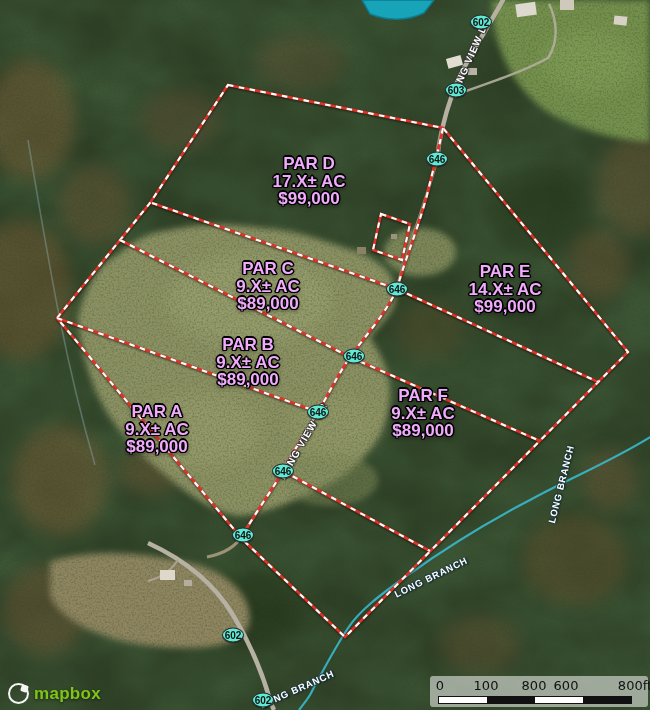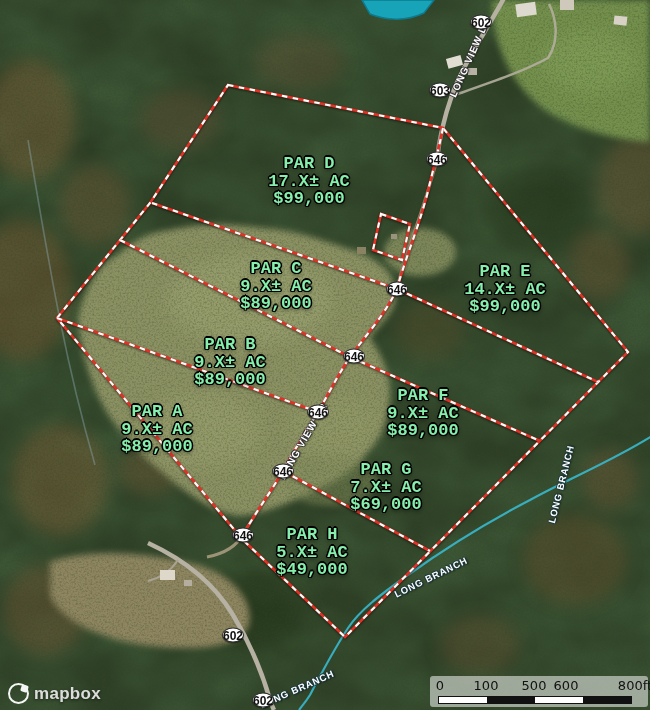--- a/index.html
+++ b/index.html
@@ -7,50 +7,50 @@
        font-family:"Liberation Sans",sans-serif;background:#2e3f26;}
   .map svg{position:absolute;inset:0;display:block;}
 
   
   .ln-red{fill:none;stroke:#e23127;stroke-width:2.6px;}
   .ln-dash{fill:none;stroke:#ffffff;stroke-width:2.1px;stroke-dasharray:5.5 5.5;}
   .lines{filter:drop-shadow(0 1px 1px rgba(0,0,0,.55));}
 
   
   .parcel{position:absolute;transform:translate(-50%,-50%);text-align:center;
-    color:#86efac;font-weight:bold;font-size:17px;line-height:17.5px;white-space:nowrap;
+    color:#f0abfc;font-weight:bold;font-size:17px;line-height:17.5px;white-space:nowrap;
     text-shadow:-1.5px 0 #000,1.5px 0 #000,0 -1.5px #000,0 1.5px #000,
-      -1px -1px #000,1px 1px #000,-1px 1px #000,1px -1px #000,0 2px 4px rgba(0,0,0,.65);font-family:Liberation Mono, monospace;}
+      -1px -1px #000,1px 1px #000,-1px 1px #000,1px -1px #000,0 2px 4px rgba(0,0,0,.65);}
 
   
   .roadlbl{position:absolute;color:#fff;font-size:10px;font-weight:bold;letter-spacing:1px;
     white-space:nowrap;
     text-shadow:-1px 0 #333,1px 0 #333,0 -1px #333,0 1px #333,1px 1px 2px rgba(0,0,0,.8);}
   .streamlbl{position:absolute;color:#fff;font-size:9.5px;font-weight:bold;letter-spacing:.8px;
     white-space:nowrap;
     text-shadow:-1px 0 #1c3a42,1px 0 #1c3a42,0 -1px #1c3a42,0 1px #1c3a42,1px 1px 2px rgba(0,0,0,.8);}
 
   
   .shield{position:absolute;width:20px;height:13px;transform:translate(-50%,-50%);
-    background:#ffffff;border:1.2px solid #2b2b2b;border-radius:50%;
-    color:#111;font-size:12px;font-weight:bold;display:flex;align-items:center;
+    background:#5eead4;border:1.2px solid #2b2b2b;border-radius:50%;
+    color:#111;font-size:10px;font-weight:bold;display:flex;align-items:center;
     justify-content:center;box-shadow:0 1px 1px rgba(0,0,0,.4);}
 
   
   .scalebar{position:absolute;left:430px;top:676px;width:218px;height:31px;
     background:rgba(255,255,255,.52);border-radius:3px;}
   .sb-l{position:absolute;top:2px;transform:translateX(-50%);
     font:13px "DejaVu Sans",sans-serif;color:#111;}
   .sb-bar{position:absolute;left:8px;top:20px;width:192px;height:6px;
     border:1.5px solid #111;display:flex;}
   .sb-bar i{flex:1;} .sb-bar i.w{background:#fff;} .sb-bar i.k{background:#111;}
 
   
   .logo{position:absolute;left:8px;top:683px;display:flex;align-items:center;gap:5px;
-    color:#e5e5e5;text-decoration:none;opacity:.95;}
+    color:#84cc16;text-decoration:none;opacity:.95;}
   .logo-icon{width:21px;height:21px;border:2.6px solid #fff;border-radius:50%;
     box-sizing:border-box;position:relative;}
   .logo-icon::after{content:"";position:absolute;width:7px;height:7px;background:#fff;
     top:0px;right:-1px;border-radius:1.5px;transform:rotate(18deg);}
   .logo-text{font-size:17px;font-weight:bold;letter-spacing:.3px;
     text-shadow:0 1px 3px rgba(0,0,0,.6);}
 </style>
 </head>
 <body>
 
@@ -182,83 +182,73 @@
       <use href="#dCarve" class="ln-red"></use>
         <use href="#dCarve" class="ln-dash"></use>
     </g>
   </svg>
 
   <div class="parcel" style="left:157px;top:429px">
     <div>PAR A</div>
     <div>9.X± AC</div>
     <div>$89,000</div>
   </div>
-  <div class="parcel" style="left:230px;top:362px">
+  <div class="parcel" style="left:248px;top:362px">
     <div>PAR B</div>
     <div>9.X± AC</div>
     <div>$89,000</div>
   </div>
-  <div class="parcel" style="left:276px;top:286px">
+  <div class="parcel" style="left:268px;top:286px">
     <div>PAR C</div>
     <div>9.X± AC</div>
     <div>$89,000</div>
   </div>
   <div class="parcel" style="left:309px;top:181px">
     <div>PAR D</div>
     <div>17.X± AC</div>
     <div>$99,000</div>
   </div>
   <div class="parcel" style="left:505px;top:289px">
     <div>PAR E</div>
     <div>14.X± AC</div>
     <div>$99,000</div>
   </div>
   <div class="parcel" style="left:423px;top:413px">
     <div>PAR F</div>
     <div>9.X± AC</div>
     <div>$89,000</div>
   </div>
-  <div class="parcel" style="left:386px;top:487px">
-    <div>PAR G</div>
-    <div>7.X± AC</div>
-    <div>$69,000</div>
-  </div>
-  <div class="parcel" style="left:312px;top:552px">
-    <div>PAR H</div>
-    <div>5.X± AC</div>
-    <div>$49,000</div>
-  </div>
 
   <div class="roadlbl" style="left:470px;top:57px;transform:translate(-50%,-50%) rotate(-66deg)">LONG VIEW DR</div>
   <div class="roadlbl" style="left:303px;top:441px;transform:translate(-50%,-50%) rotate(-60deg)">LONG VIEW DR</div>
 
   <div class="streamlbl" style="left:431px;top:577px;transform:translate(-50%,-50%) rotate(-26deg)">LONG BRANCH</div>
   <div class="streamlbl" style="left:561px;top:484px;transform:translate(-50%,-50%) rotate(-76deg)">LONG BRANCH</div>
   <div class="streamlbl" style="left:297px;top:689px;transform:translate(-50%,-50%) rotate(-24deg)">LONG BRANCH</div>
 
   <div class="shield" style="left:481px;top:22px">602</div>
-  <div class="shield" style="left:440px;top:90px">603</div>
+  <div class="shield" style="left:456px;top:90px">603</div>
   <div class="shield" style="left:437px;top:159px">646</div>
   <div class="shield" style="left:397px;top:289px">646</div>
   <div class="shield" style="left:354px;top:356px">646</div>
   <div class="shield" style="left:318px;top:412px">646</div>
   <div class="shield" style="left:283px;top:471px">646</div>
   <div class="shield" style="left:243px;top:535px">646</div>
   <div class="shield" style="left:233px;top:635px">602</div>
   <div class="shield" style="left:263px;top:700px">602</div>
 
   <a class="logo">
     <span class="logo-icon"></span>
     <span class="logo-text">mapbox</span>
   </a>
 
   <div class="scalebar">
     <span class="sb-l" style="left:10px">0</span>
     <span class="sb-l" style="left:56px">100</span>
-    <span class="sb-l" style="left:104px">500</span>
+    <span class="sb-l" style="left:104px">800</span>
     <span class="sb-l" style="left:136px">600</span>
     <span class="sb-l" style="left:205px">800ft</span>
     <div class="sb-bar">
       <i class="w"></i>
         <i class="k"></i>
         <i class="w"></i>
         <i class="k"></i>
     </div>
   </div>
 

